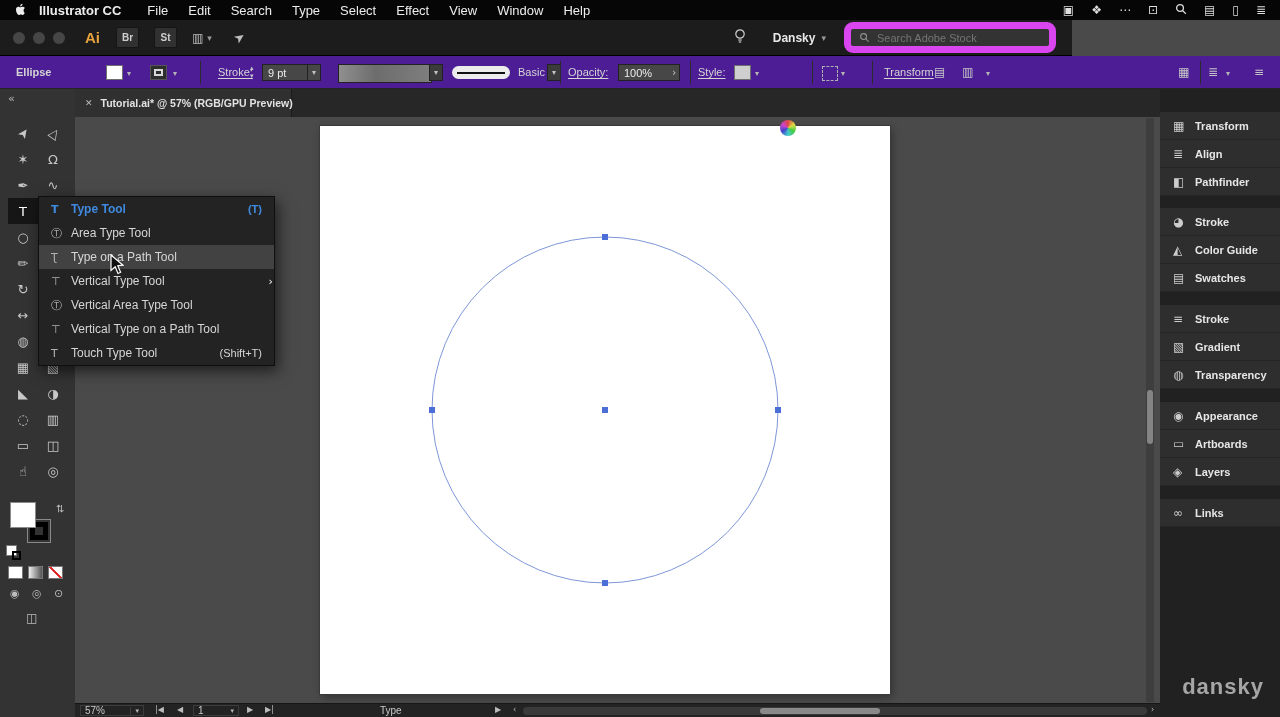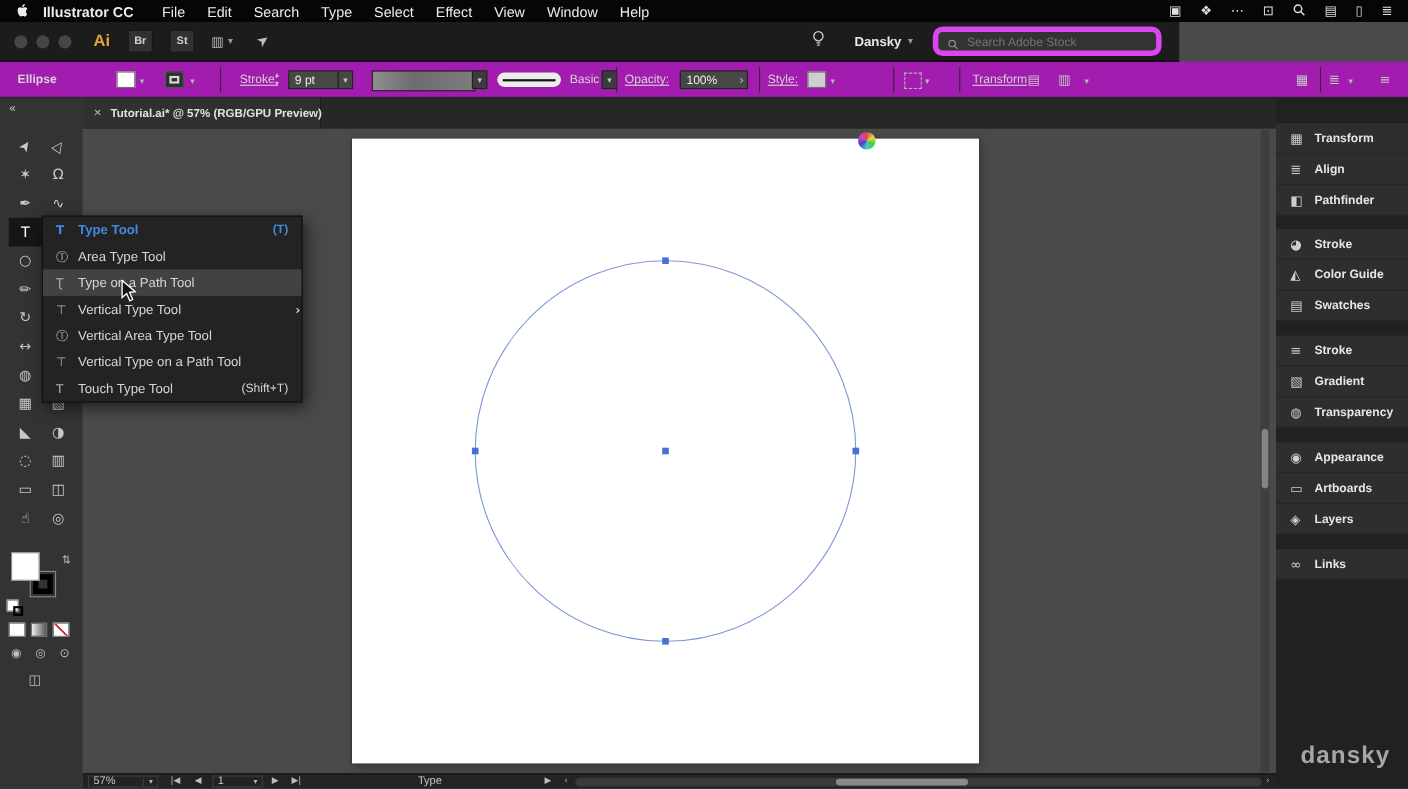--- a/index.html
+++ b/index.html
@@ -22,27 +22,27 @@
   .tl{width:12px;height:12px;border-radius:50%;background:#464646;margin-left:8px}
   .tl.first{margin-left:13px}
   #ai-logo{color:#e8a33d;font-weight:bold;font-size:15px;margin:0 16px 0 20px}
   .sqbtn{width:21px;height:19px;background:#313131;border:1px solid #161616;color:#cfcfcf;font-size:10px;
          font-weight:bold;display:flex;align-items:center;justify-content:center;border-radius:2px;margin-right:15px}
   .abicon{color:#bdbdbd;font-size:12px;margin-right:4px}
   .caret{color:#9a9a9a;font-size:9px}
   #share-icon{transform:rotate(-35deg);display:inline-block;color:#bdbdbd;font-size:13px;margin-left:22px}
   #bulb{margin-left:auto}
   #user{display:flex;align-items:center;gap:6px;margin:0 18px 0 26px;font-size:12px;font-weight:bold;color:#e8e8e8}
-  #stock-search{width:182px;height:17px;background:#333;border:5px solid #d946ef;border-radius:9px;
-                display:flex;align-items:flex-end;gap:5px;padding:0 8px;margin-right:16px}
+  #stock-search{width:182px;height:17px;background:#333;border:7px solid #d946ef;border-radius:9px;
+                display:flex;align-items:center;gap:5px;padding:0 8px;margin-right:16px}
   #stock-search input{background:transparent;border:none;outline:none;color:#9a9a9a;font-size:11px;width:150px;
                       font-family:"Liberation Sans",sans-serif}
 
   
-  #controlbar{position:absolute;left:0;top:56px;width:1280px;height:33px;background:#a21caf;
+  #controlbar{position:absolute;left:0;top:56px;width:1280px;height:33px;background:#4c1d95;
               border-bottom:1px solid #242424;box-sizing:border-box;font-size:11px;color:#d4d4d4;z-index:8}
   #controlbar .lbl{position:absolute;top:10px}
   .ulink{text-decoration:underline;text-underline-offset:2px;cursor:default}
   .swatch{position:absolute;top:9px;width:17px;height:15px;border:1px solid #6f6f6f;box-sizing:border-box}
   .cbcaret{position:absolute;top:13px;font-size:8px;color:#b5b5b5}
   .field{position:absolute;top:8px;height:17px;background:#474747;border:1px solid #222;box-sizing:border-box;
          display:flex;align-items:center;padding-left:5px;font-size:11px;color:#ececec}
   .fieldcaret{position:absolute;top:8px;width:14px;height:17px;background:#474747;border:1px solid #222;
               box-sizing:border-box;display:flex;align-items:center;justify-content:center;font-size:8px;color:#c2c2c2}
   .cbdiv{position:absolute;top:5px;width:1px;height:23px;background:#2c2c2c}

